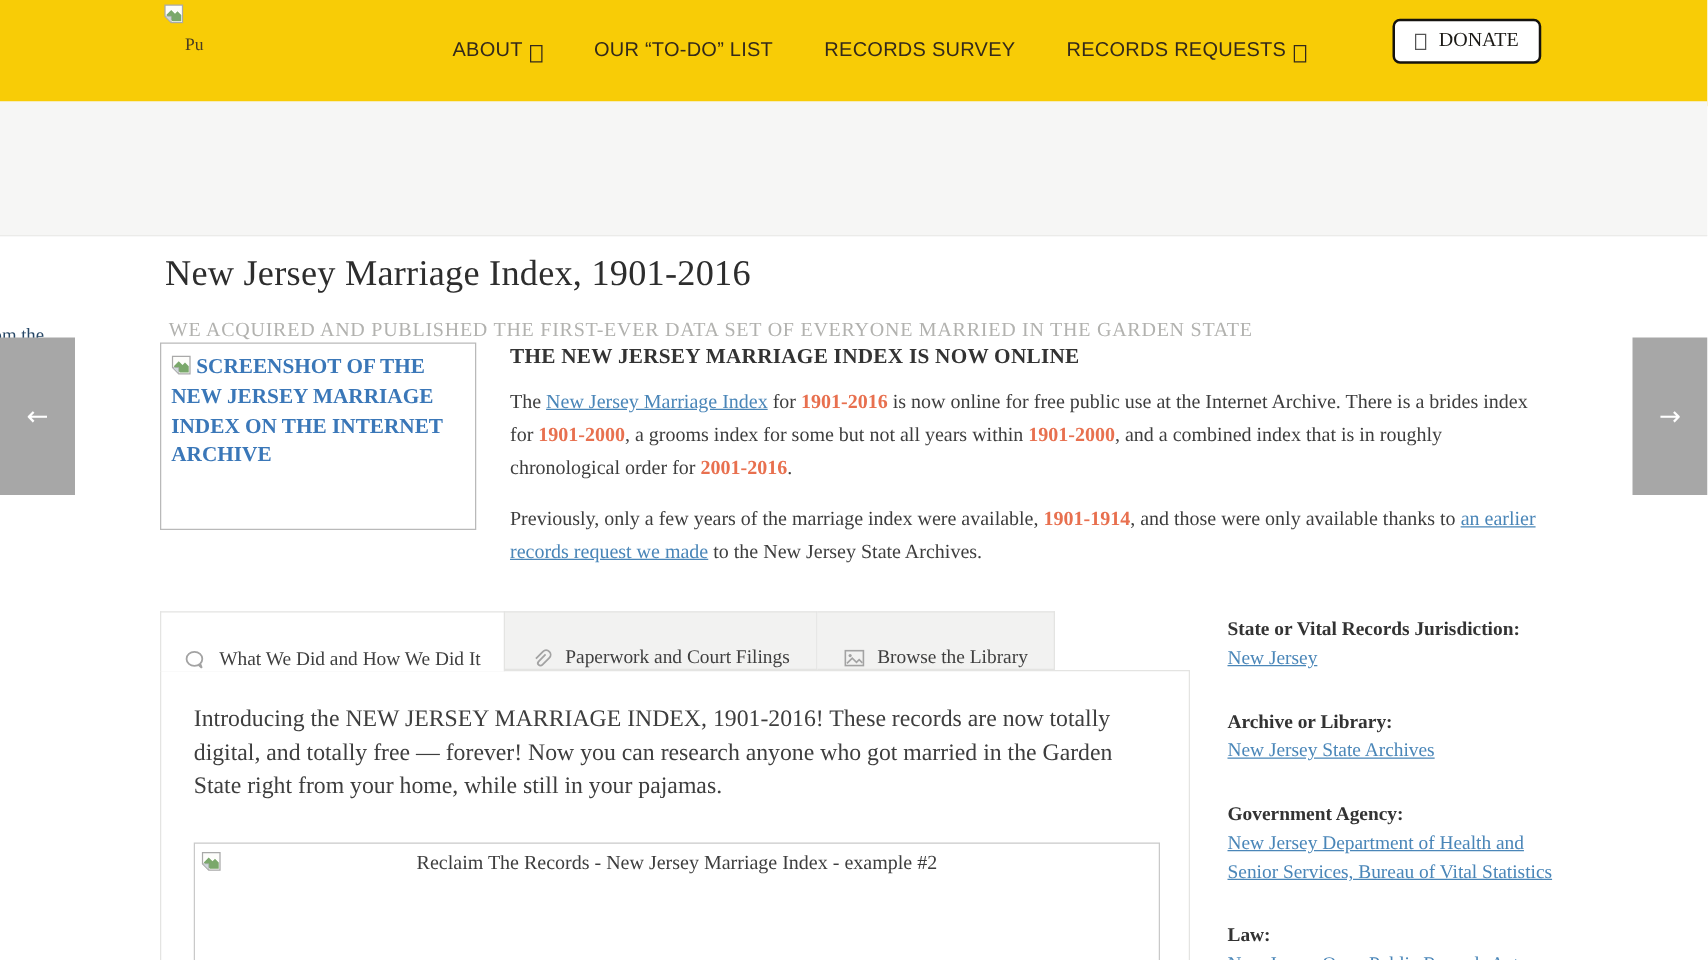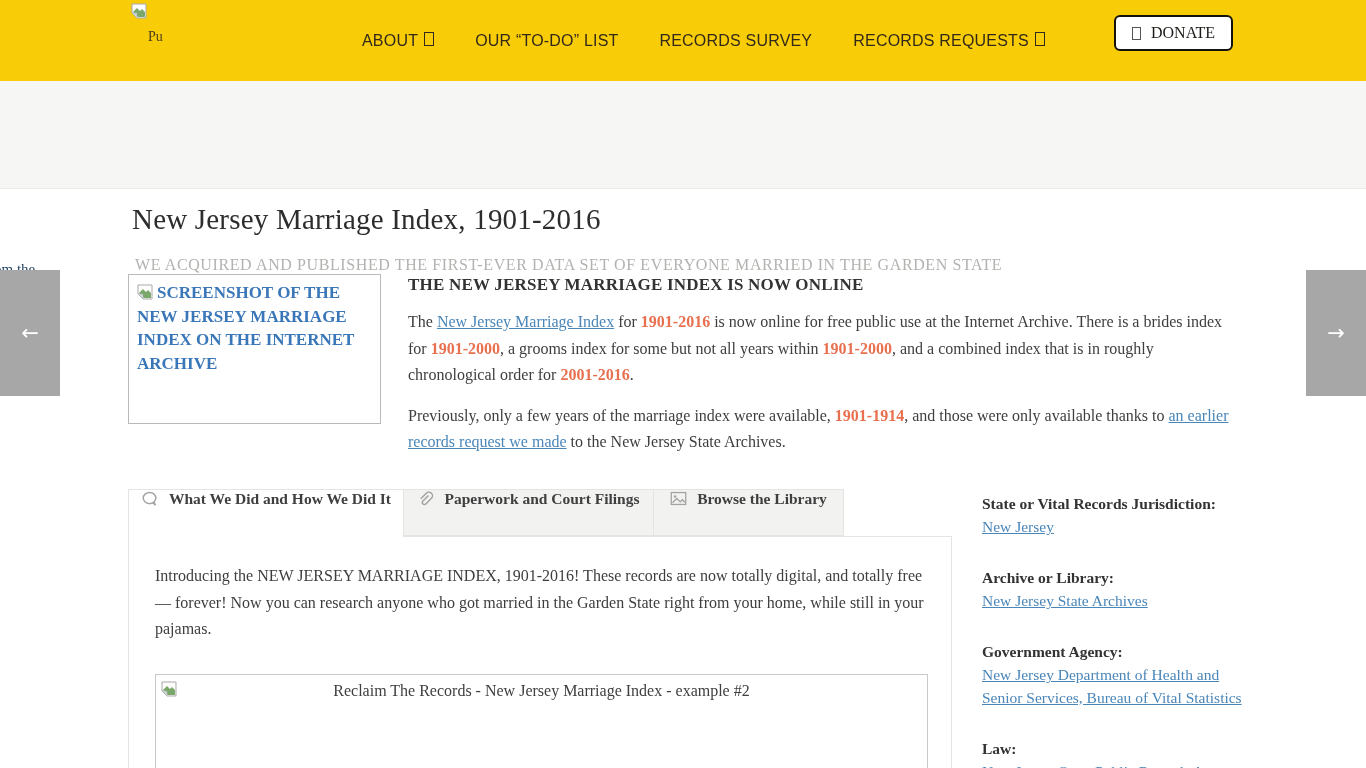--- a/index.html
+++ b/index.html
@@ -15,21 +15,21 @@
     background:#f8cc06;
   }
   .logo-wrap { position:absolute; left:131px; top:3px; width:90px; }
   .logo-alt { position:absolute; left:17px; top:26px; font-size:14px; color:#4a3d22; }
   .main-nav {
     position:absolute; left:362px; top:0; height:81px;
     display:flex; align-items:center; gap:41px;
     font-family:"Liberation Sans", sans-serif; font-size:16px;
     color:#33291b; letter-spacing:.2px; white-space:nowrap;
   }
-  .nav-item { display:flex; align-items:flex-start; gap:6px; cursor:pointer; }
+  .nav-item { display:flex; align-items:flex-end; gap:6px; cursor:pointer; }
   .tofu {
     display:inline-block; width:10px; height:14px;
     border:1.5px solid currentColor; position:relative; top:0;
   }
   .donate-btn {
     position:absolute; left:1114px; top:15px; width:119px; height:36px;
     background:#ffffff; border:2px solid #15130f; border-radius:6px;
     display:flex; align-items:center; justify-content:center; gap:10px;
     font-family:"Liberation Serif", serif; font-size:16px; color:#1c1a16;
     cursor:pointer;
@@ -85,37 +85,37 @@
   .article-intro p {
     margin-top:14px; font-size:16px; line-height:26.5px; color:#3e3e3e;
   }
   .article-intro p + p { }
   .seg-link { color:#4a86b8; text-decoration:underline; cursor:pointer; }
   .seg-year { color:#e8704f; font-weight:bold; }
 
   
   .tabs { position:absolute; left:128px; top:489px; display:flex; z-index:2; }
   .tab {
-    height:47px; display:flex; align-items:flex-start; justify-content:center;
+    height:47px; display:flex; align-items:flex-end; justify-content:center;
     gap:10px; background:#f2f2f1; border:1px solid #e4e4e2; border-left:none;
-    font-size:15.5px; color:#3f3f3f; cursor:pointer;font-weight:bold;
+    font-size:15.5px; color:#3f3f3f; cursor:pointer;
   }
   .tab:first-child { border-left:1px solid #e4e4e2; }
   .tab.active { background:#ffffff; height:48px; border-bottom:none; }
   .tab-1 { width:276px; } .tab-2 { width:250px; } .tab-3 { width:190px; }
   .tab svg { flex:0 0 auto; }
 
   
   .tab-panel {
     position:absolute; left:128px; top:536px; width:824px; height:240px;
     background:#fff; border:1px solid #e4e4e2;
   }
   .tab-panel .intro-p {
     margin:26px 36px 0 26px; width:772px;
-    font-size:16px; line-height:26.5px; color:#3e3e3e;
+    font-size:19px; line-height:26.5px; color:#3e3e3e;
   }
   .example-box {
     position:relative; margin:31px 0 0 26px; width:773px; height:180px;
     border:1px solid #c9c9c9; background:#fff;
   }
   .example-box .broken-img { position:absolute; left:5px; top:6px; }
   .example-caption {
     padding-top:7px; text-align:center; font-size:16px; color:#3e3e3e;
   }
 

